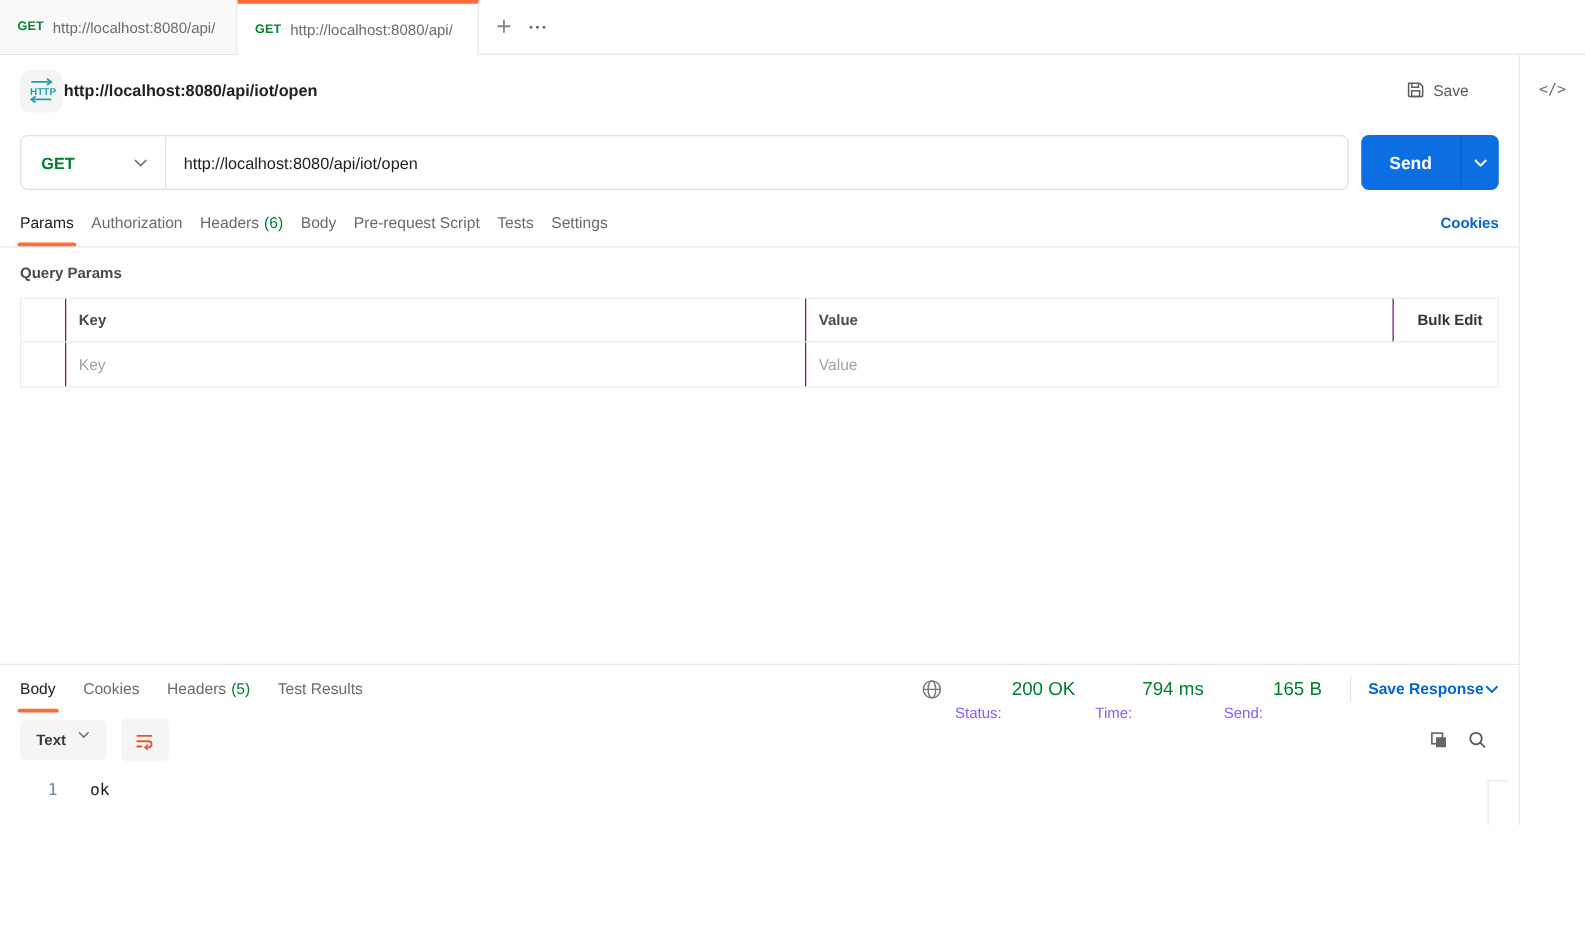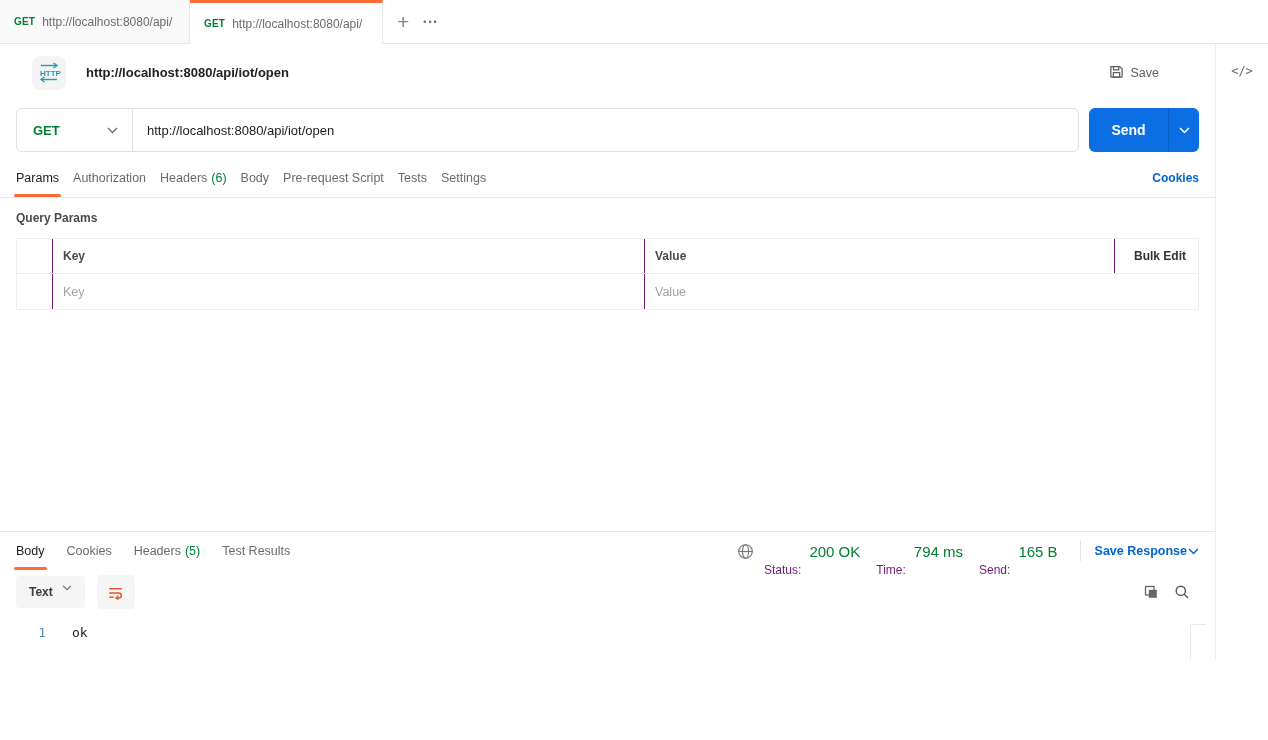--- a/index.html
+++ b/index.html
@@ -15,21 +15,21 @@
   .tab-actions { display:flex; align-items:center; gap:14px; padding-left:14px; }
   .plus-btn { font-size:21px; font-weight:300; color:#888; cursor:pointer; line-height:1; }
   .more-btn { font-size:9px; letter-spacing:2px; color:#6B6B6B; cursor:pointer; }
 
   
   .main { position:absolute; top:44px; left:0; width:1215px; height:696px; display:flex; flex-direction:column; background:#fff; }
   .rail { position:absolute; top:44px; right:0; width:53px; height:696px; border-left:1px solid #ECECEC; display:flex; justify-content:center; align-items:flex-start; padding-top:20px; }
   .code-glyph { font-family:"DejaVu Sans Mono", monospace; font-size:12px; color:#6B6B6B; cursor:pointer; }
 
   
-  .header-row { height:57px; flex:none; display:flex; align-items:center; padding:0 32px; gap:20px;justify-content:center; }
+  .header-row { height:57px; flex:none; display:flex; align-items:center; padding:0 16px; gap:1px;justify-content:center; }
   .http-badge { width:34px; height:34px; border-radius:8px; background:#F4F4F4; display:flex; align-items:center; justify-content:center; flex:none; }
   .doc-title { font-size:13px; font-weight:700; color:#212121; }
   .flex-sp { flex:1; }
   .save-btn { display:flex; align-items:center; gap:7px; font-size:12.5px; color:#5E5E5E; cursor:pointer; padding:6px 10px; margin-right:14px; }
 
   
   .request-row { height:58px; flex:none; display:flex; align-items:center; gap:10px; padding:0 16px; }
   .url-box { flex:1; height:44px; border:1px solid #E0E0E0; border-radius:6px; background:#fff; display:flex; align-items:center; overflow:hidden; }
   .method-sel { width:115px; height:100%; display:flex; align-items:center; justify-content:space-between; padding:0 14px 0 16px; cursor:pointer; flex:none; }
   .method-sel .mtxt { font-size:13px; font-weight:700; color:#007F31; }
@@ -58,21 +58,21 @@
   .qp-hdr-txt { font-weight:700; color:#4A4A4A; }
   .qp-bulk { justify-content:flex-end; font-weight:700; color:#333; cursor:pointer; padding-right:12px; }
   .qp-ph { color:#A3A3A3; font-size:12.5px; }
 
   .mid-spacer { flex:1; }
 
   
   .resp { flex:none; height:209px; border-top:1px solid #E6E6E6; display:flex; flex-direction:column; }
   .resp-tabs-row { height:38px; flex:none; display:flex; align-items:stretch; padding:0 16px; gap:22px; }
   .resp-meta { margin-left:auto; display:flex; align-items:center; gap:8px; }
-  .meta-lbl { font-size:12px; color:#701a75;margin-top:38px; }
+  .meta-lbl { font-size:12px; color:#8b5cf6;margin-top:38px; }
   .meta-val { font-size:15px; color:#007F31; margin-right:8px; }
   .meta-div { width:1px; height:20px; background:#E3E3E3; margin:0 6px; }
   .save-resp { display:flex; align-items:center; gap:1px; font-size:12.5px; font-weight:700; color:#0265D2; cursor:pointer; }
 
   .view-row { height:42px; flex:none; display:flex; align-items:center; padding:2px 16px 0; gap:12px; }
   .seg { display:flex; background:#F5F5F5; border-radius:4px; }
   .seg-item { padding:9px 17px; font-size:12px; color:#494949; border-radius:4px; cursor:pointer; }
   .seg-item.active { background:#E2E2E2; color:#212121; font-weight:500; }
   .fmt-dd { display:flex; align-items:flex-start; gap:9px; background:#F5F5F5; border-radius:4px; padding:9px 13px; font-size:12px; font-weight:700; color:#3B3B3B; cursor:pointer; }
   .wrap-btn { width:38px; height:34px; background:#F5F5F5; border-radius:4px; display:flex; align-items:center; justify-content:center; cursor:pointer; }

